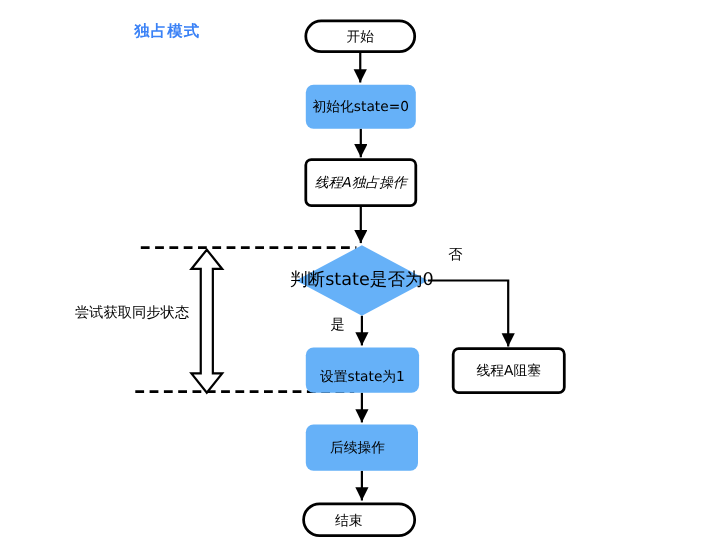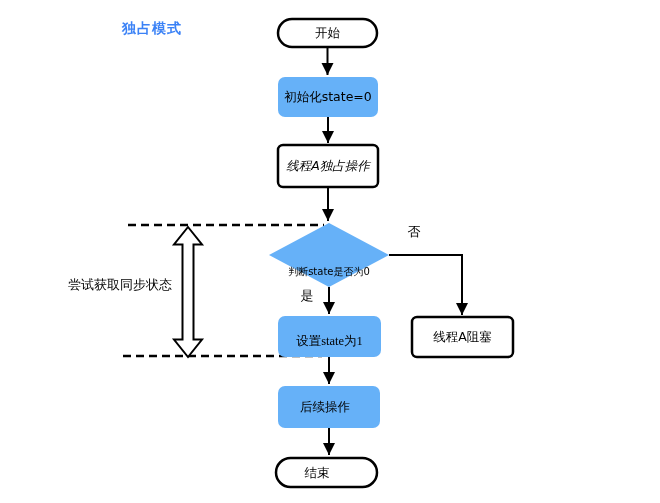--- a/index.html
+++ b/index.html
@@ -18,24 +18,24 @@
     white-space: nowrap; pointer-events: none; text-align: right;
   }
   .title {
     position: absolute; left: 122px; top: 19px; height: 20px;
     display: flex; align-items: center;
     font-size: 14px; font-weight: 700; color: #3b82f6; letter-spacing: 1px;
   }
   .lbl-start   { left: 278px; top: 19px;  width: 99px;  height: 28px; }
   .lbl-init    { left: 278px; top: 77px;  width: 100px; height: 40px; }
   .lbl-threada { left: 278px; top: 145px; width: 100px; height: 42px; font-style: italic; }
-  .lbl-decide  { left: 264px; top: 259px; width: 130px; height: 24px; font-size: 10px; }
+  .lbl-decide  { left: 264px; top: 242px; width: 130px; height: 24px; font-size: 16px; }
   .lbl-yes     { left: 299px; top: 289px; width: 16px;  height: 15px; font-size: 13px; }
   .lbl-no      { left: 406px; top: 225px; width: 16px;  height: 15px; font-size: 13px; }
-  .lbl-set     { left: 278px; top: 316px; width: 103px; height: 52px; font-family: Liberation Serif, serif; }
+  .lbl-set     { left: 278px; top: 316px; width: 103px; height: 52px; }
   .lbl-block   { left: 412px; top: 317px; width: 101px; height: 40px; }
   .lbl-follow  { left: 278px; top: 386px; width: 94px; height: 42px; }
   .lbl-end     { left: 276px; top: 458px; width: 82px; height: 29px; }
   .lbl-annot   { left: 66px;  top: 277px; width: 108px; height: 16px; font-size: 13px; }
 </style>
 </head>
 <body>
 
 <div class="stage">
 

